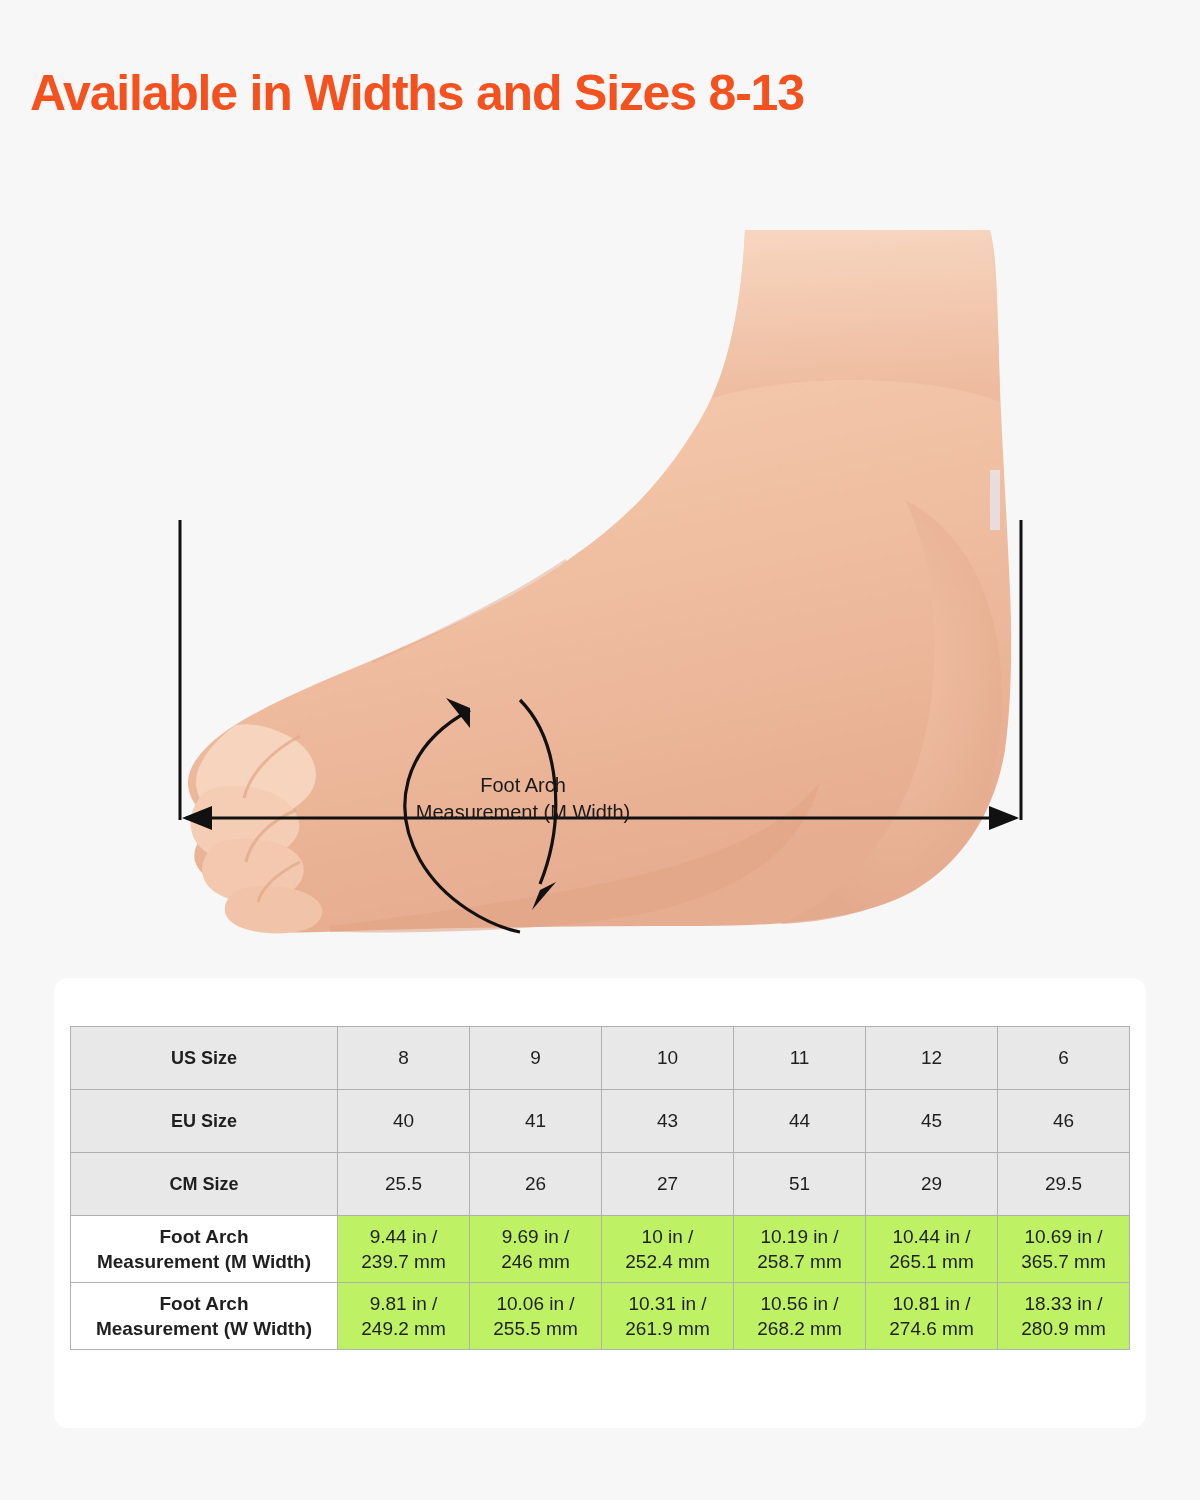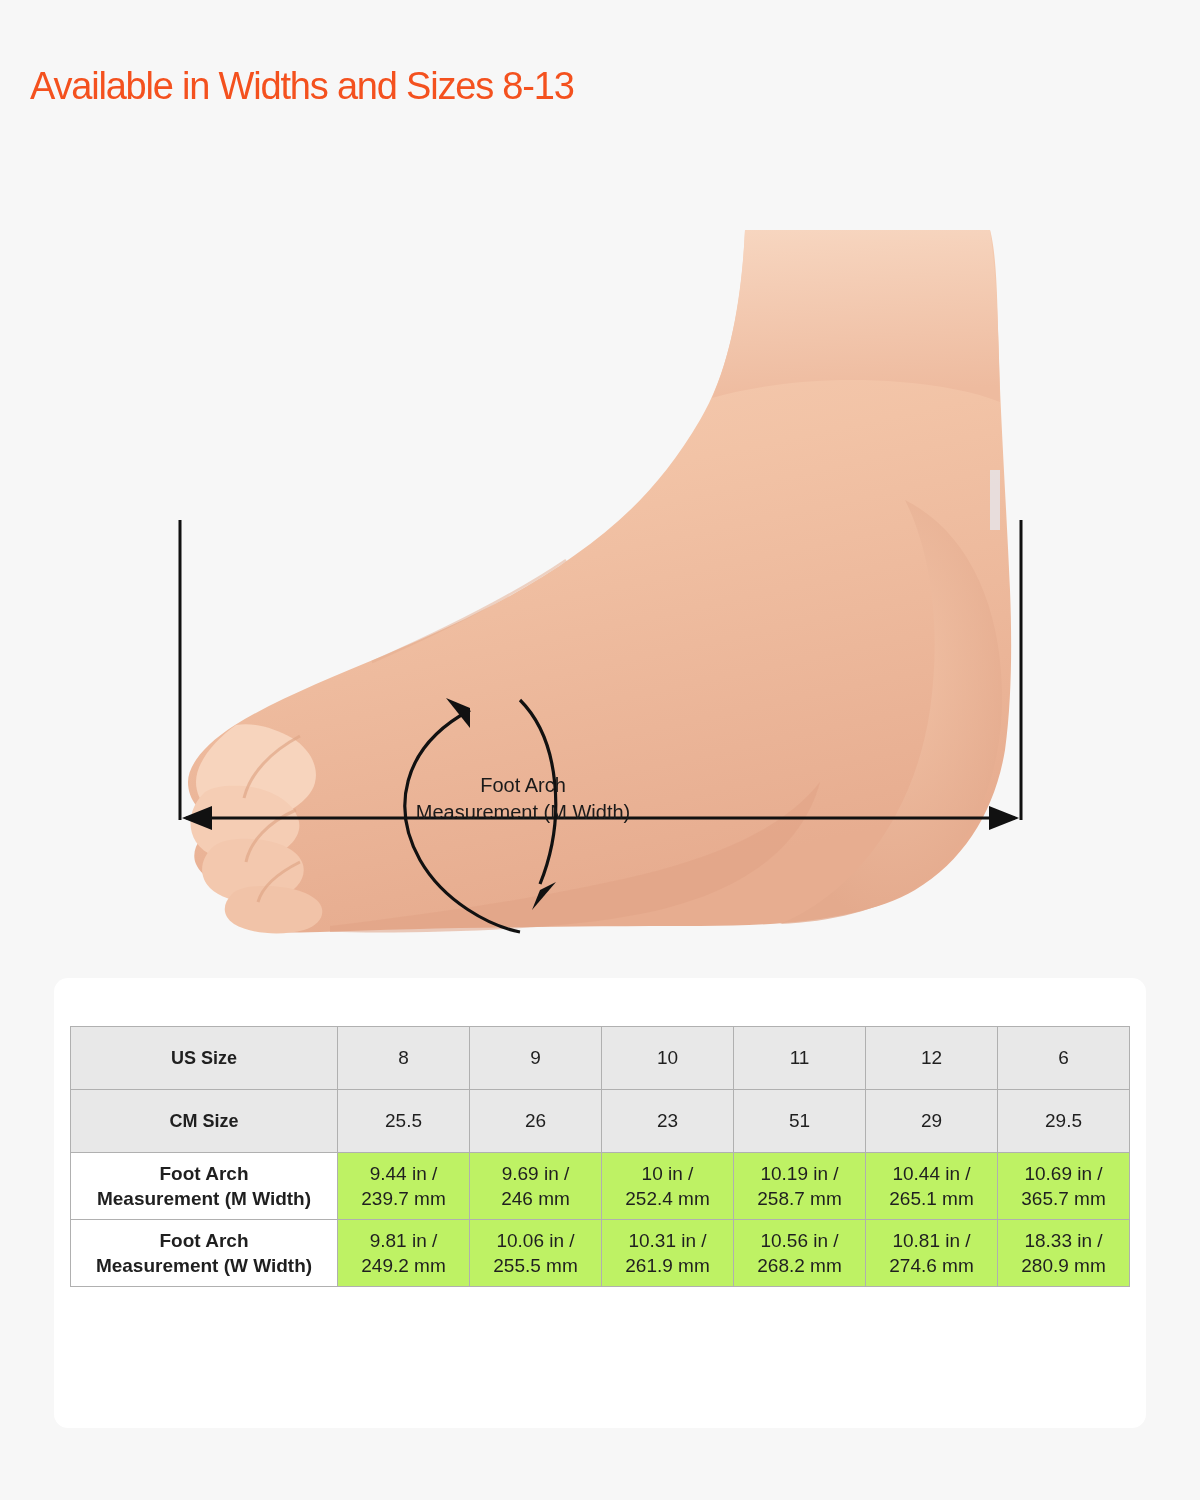--- a/index.html
+++ b/index.html
@@ -14,23 +14,23 @@
     overflow: hidden;
     position: relative;
   }
 
   
   .headline {
     position: absolute;
     left: 30px;
     top: 66px;
     width: 1150px;
-    font-size: 38px;
+    font-size: 50px;
     line-height: 1.08;
-    font-weight: normal;
+    font-weight: bold;
     letter-spacing: -1.2px;
     color: #f4511e;
     white-space: nowrap;
   }
 
   
   .illustration {
     position: absolute;
     left: 0;
     top: 170px;
@@ -210,24 +210,33 @@
       <tr>
         <td class="rowhead">US Size</td>
         <td class="val">8</td>
         <td class="val">9</td>
         <td class="val">10</td>
         <td class="val">11</td>
         <td class="val">12</td>
         <td class="val">6</td>
       </tr>
       <tr>
+        <td class="rowhead">EU Size</td>
+        <td class="val">40</td>
+        <td class="val">41</td>
+        <td class="val">43</td>
+        <td class="val">44</td>
+        <td class="val">45</td>
+        <td class="val">46</td>
+      </tr>
+      <tr>
         <td class="rowhead">CM Size</td>
         <td class="val">25.5</td>
         <td class="val">26</td>
-        <td class="val">23</td>
+        <td class="val">27</td>
         <td class="val">51</td>
         <td class="val">29</td>
         <td class="val">29.5</td>
       </tr>
       <tr class="arch">
         <td class="rowhead">
           <span class="two-line">Foot Arch</span>
           <span class="two-line">Measurement (M Width)</span>
         </td>
         <td>

